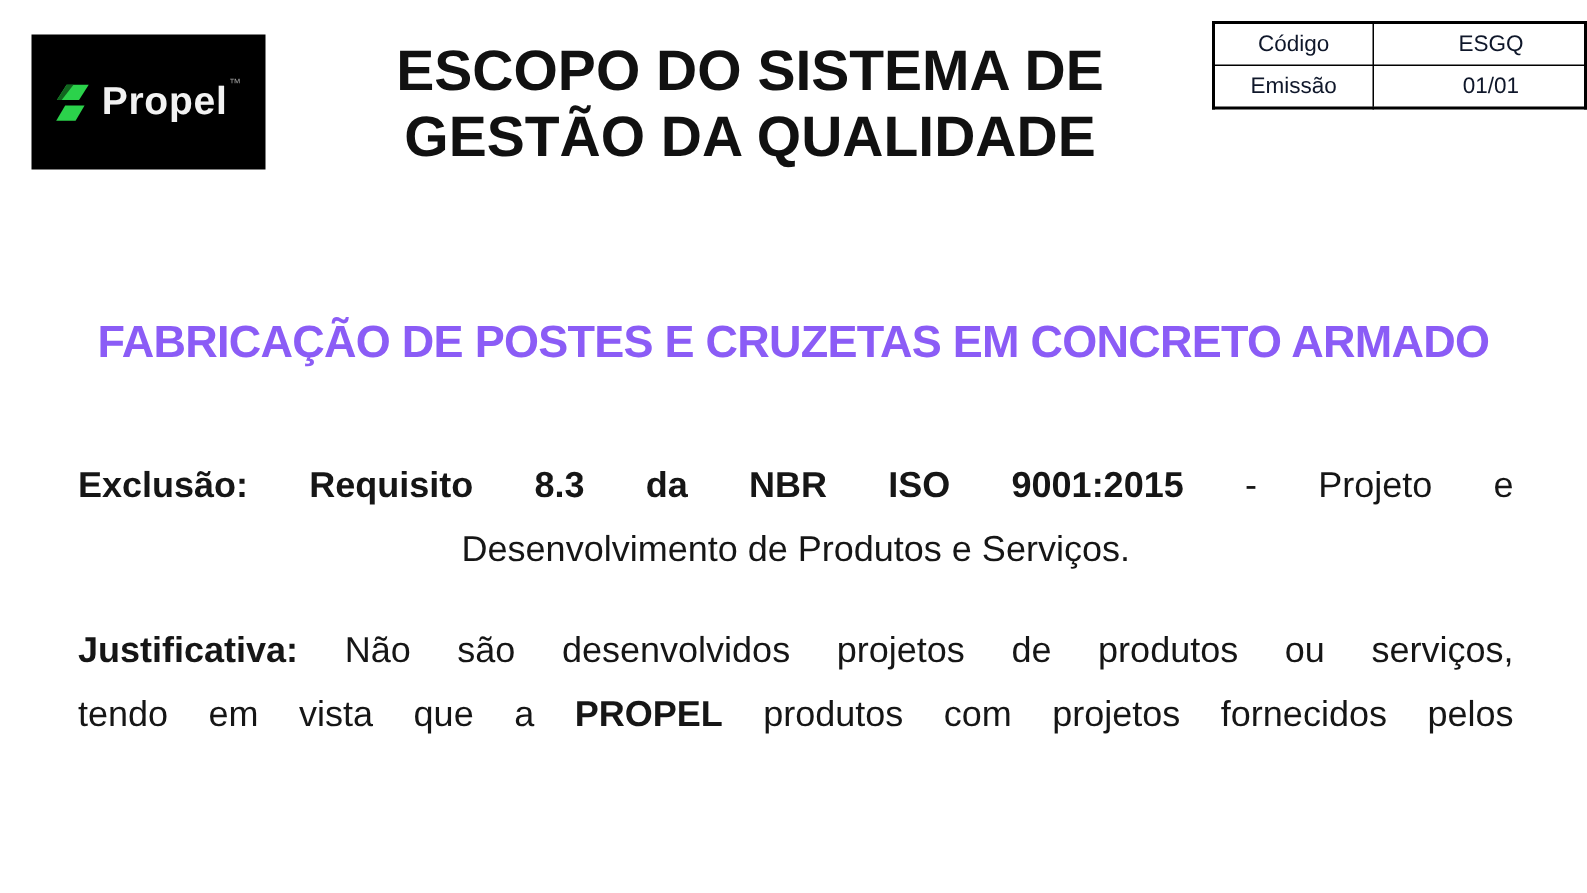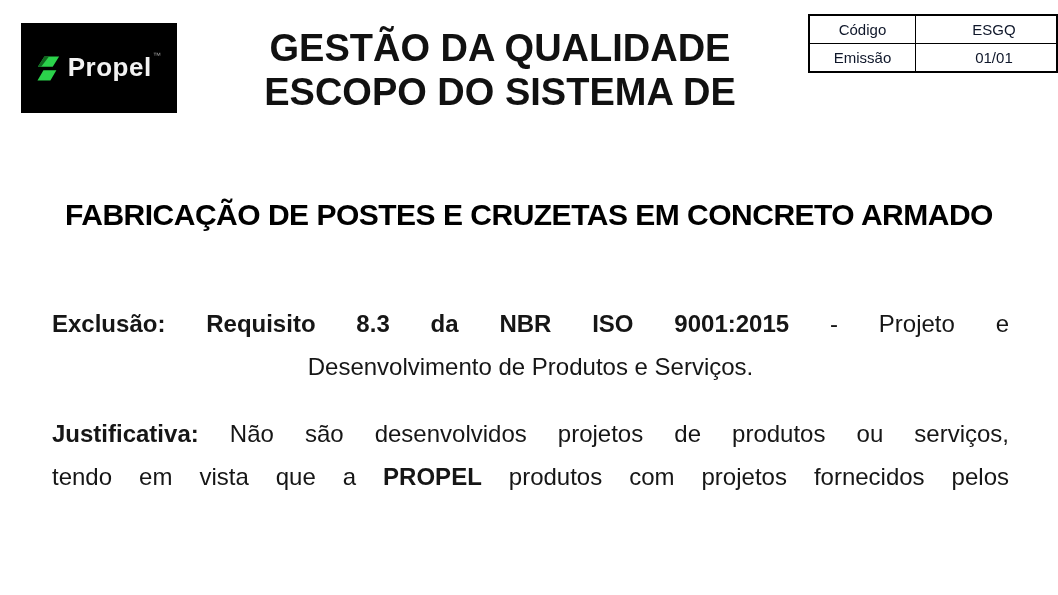--- a/index.html
+++ b/index.html
@@ -85,28 +85,28 @@
     height: 27px;
     padding: 0 4px;
   }
   .info-table { border: 2px solid #000000; }
   .info-table td.label-cell { width: 98px; }
   .info-table td.value-cell { width: 118px; padding-left: 20px; }
   
   .main-heading {
     position: absolute;
     left: 0;
-    top: 198px;
+    top: 212px;
     width: 1058px;
     text-align: center;
     font-size: 30px;
     font-weight: bold;
     letter-spacing: -0.5px;
     white-space: nowrap;
-    color: #000000;
+    color: #8b5cf6;
   }
   
   .para {
     position: absolute;
     left: 52px;
     width: 957px;
     font-size: 24px;
     line-height: 43px;
     color: #161616;
   }
@@ -132,22 +132,22 @@
       <svg viewBox="0 0 26 28" xmlns="http://www.w3.org/2000/svg">
         <polygon points="8,1 24,1 17,12 1,12" fill="#2bd24b"></polygon>
         <polygon points="8,1 13,1 4.5,12 1,12" fill="#11651f"></polygon>
         <polygon points="7,16 21,16 14.5,27 0.5,27" fill="#2bd24b"></polygon>
       </svg>
     </span>
     <span class="brand-text"><span>Propel</span><span class="brand-tm">™</span></span>
   </div>
 
   <div class="doc-title">
+    <div>ESCOPO DO SISTEMA DE</div>
     <div>GESTÃO DA QUALIDADE</div>
-    <div>ESCOPO DO SISTEMA DE</div>
   </div>
 
   <table class="info-table">
     <tbody>
       <tr>
         <td class="label-cell">Código</td>
         <td class="value-cell">ESGQ</td>
       </tr>
       <tr>
         <td class="label-cell">Emissão</td>

